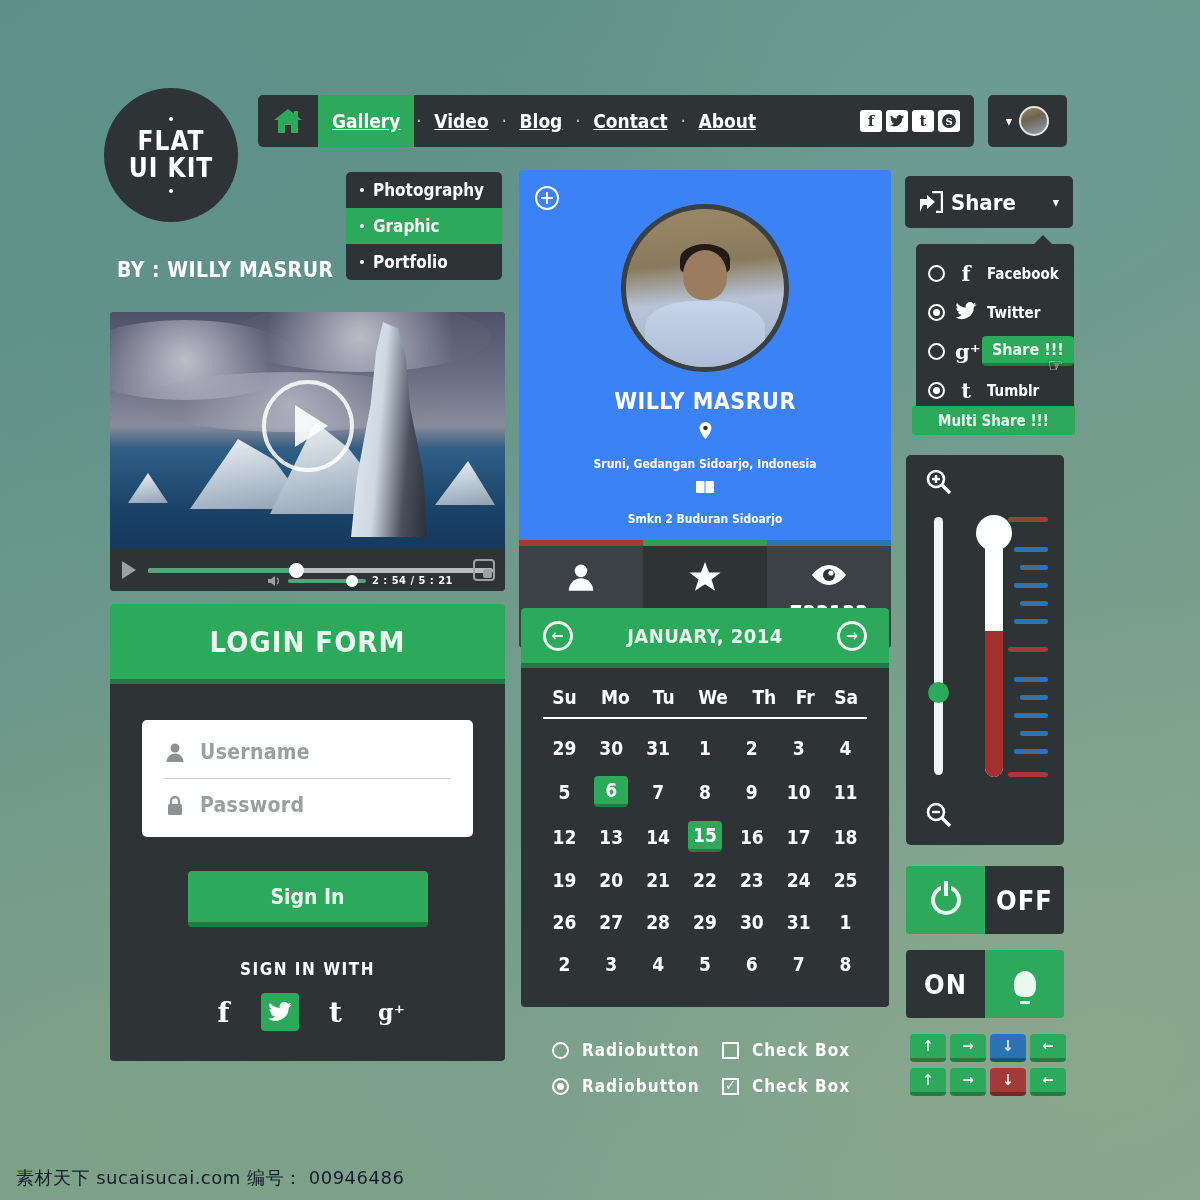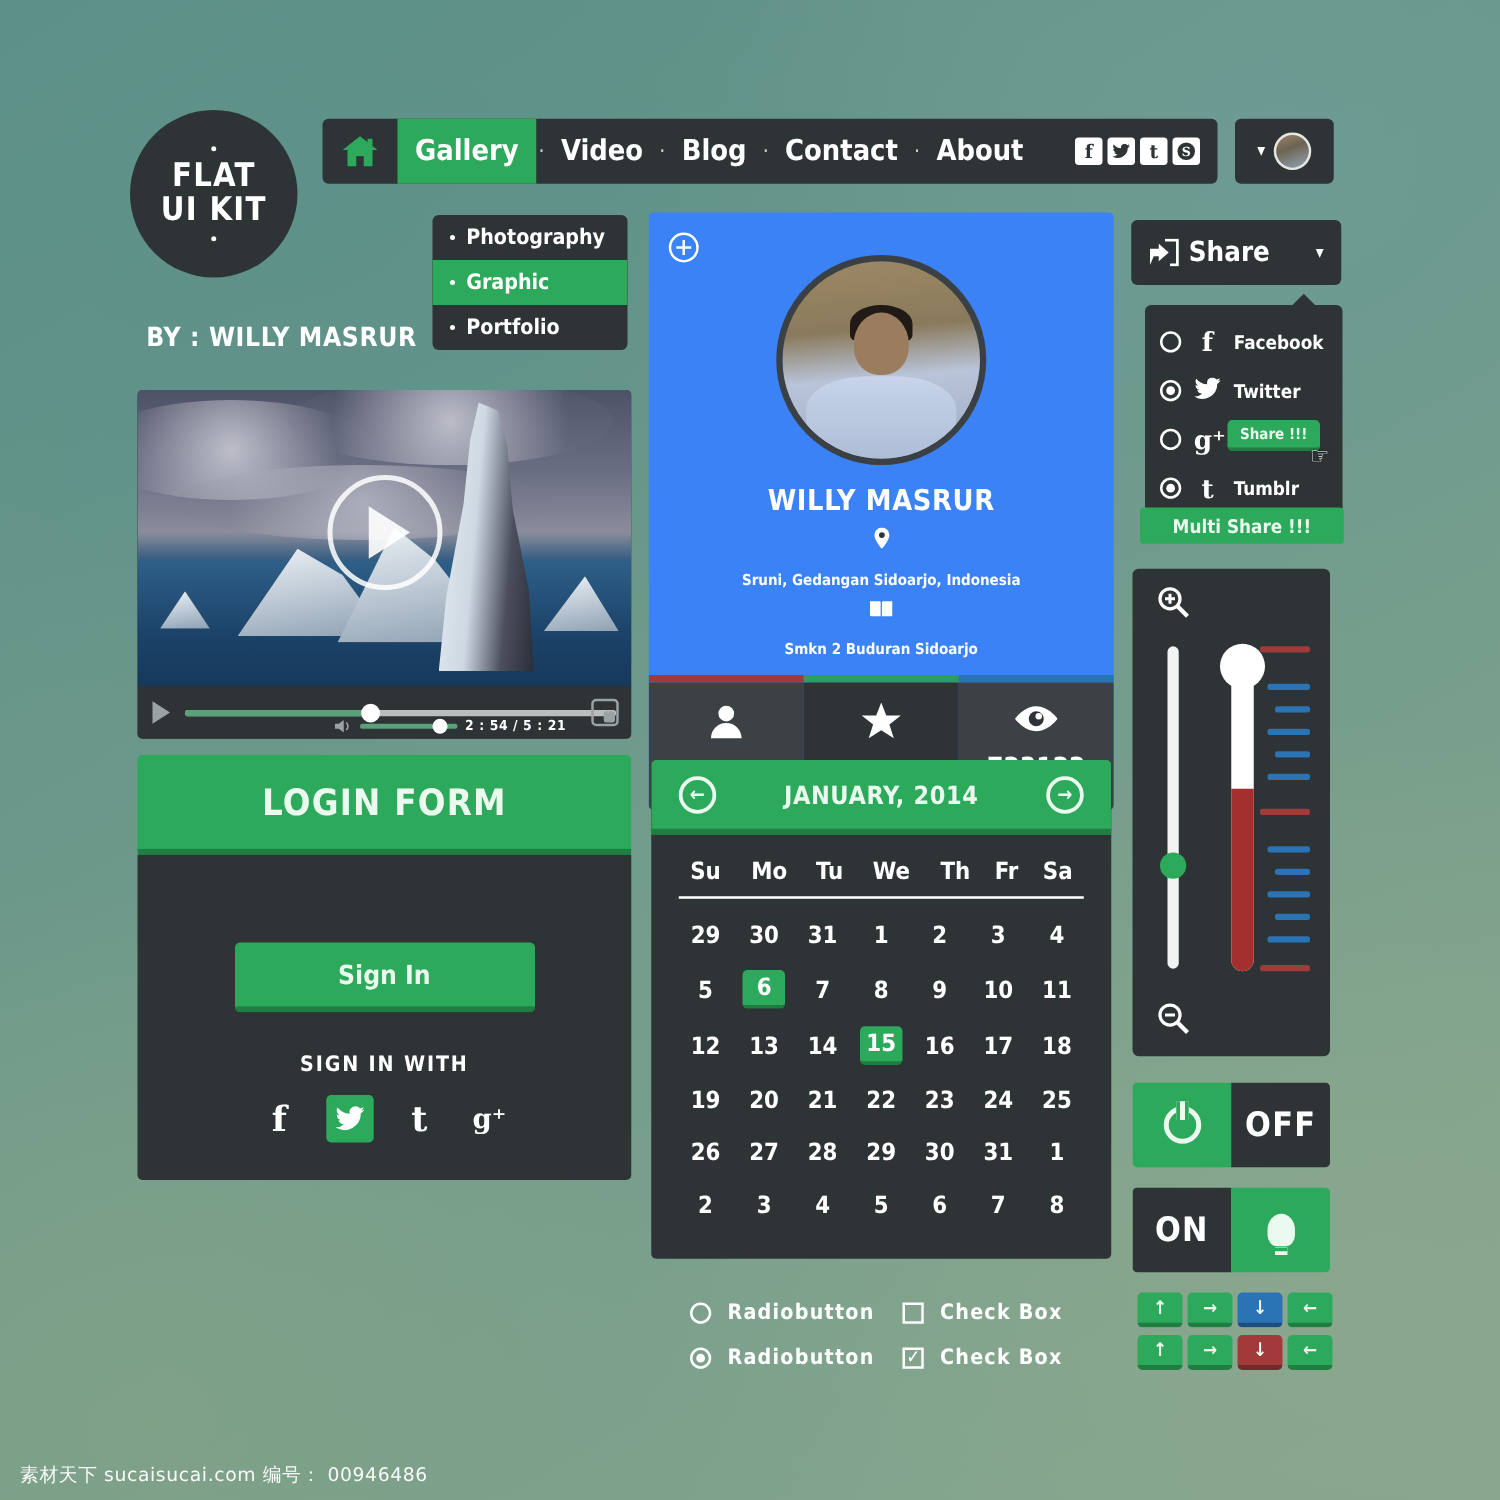--- a/index.html
+++ b/index.html
@@ -45,22 +45,22 @@
   .nav {
     position: absolute; left: 258px; top: 95px; width: 716px; height: 52px;
     background: #2e3335; border-radius: 5px;
     display: flex; align-items: stretch;
   }
   .nav-home {
     width: 60px; display: flex; align-items: center; justify-content: center;
   }
   .nav-items { display: flex; align-items: center; flex: 1; }
   .nav-item {
-    color: #ffffff; font-weight: bold; font-size: 23px; padding: 0 11px;
-    line-height: 52px; cursor: pointer;
+    color: #ffffff; font-weight: bold; font-size: 19px; padding: 0 11px;
+    line-height: 52px; cursor: pointer; text-decoration: underline;
   }
   .nav-item.active { background: #2ca95a; color: #fff; height: 52px; padding: 0 14px; }
   .nav-sep { color: #cfd4d2; font-size: 17px; padding: 0 2px; }
   .nav-socials { display: flex; align-items: center; gap: 4px; padding-right: 14px; }
   .sq-icon {
     width: 22px; height: 22px; background: #ffffff; color: #2e3335;
     border-radius: 3px; display: flex; align-items: center; justify-content: center;
     font-weight: bold; font-size: 15px; font-family: "DejaVu Serif", serif;
   }
   .navbtn {
@@ -275,21 +275,21 @@
   .sharepanel .caret {
     position: absolute; right: 22px; top: -9px; width:0;height:0;
     border-left: 9px solid transparent; border-right: 9px solid transparent; border-bottom: 9px solid #2e3335;
   }
   .share-row { display: flex; align-items: center; gap: 10px; padding: 7px 12px; position: relative; }
   .share-row .ic { width: 22px; text-align: center; color: #fff; font-size: 21px; font-weight: bold; font-family: "DejaVu Serif", serif;}
   .share-row .nm { color: #fff; font-weight: bold; font-size: 15px; }
   .tooltip-share {
     position: absolute; left: 66px; top: 4px; background: #2ca95a;
     border-bottom: 3px solid #1f7d42; border-radius: 4px;
-    color: #eafaef; font-weight: bold; font-size: 12px; padding: 4px 10px;
+    color: #eafaef; font-weight: bold; font-size: 16px; padding: 4px 10px;
   }
   .cursor-hand {
     position: absolute; left: 132px; top: 22px; font-size: 19px; color: #fff;
     text-shadow: 0 0 2px #000;
   }
   .multishare {
     position: absolute; left: 912px; top: 406px; width: 163px; height: 29px;
     background: #2ca95a; border-radius: 3px;
     display: flex; align-items: center; justify-content: center;
     color: #eafaef; font-weight: bold; font-size: 15px;
@@ -330,21 +330,21 @@
     width: 36px; height: 28px; border-radius: 4px; display: flex; align-items: center; justify-content: center;
     color: #eafaef; font-size: 15px; font-weight: bold;
   }
   .abtn.g { background: #2ca95a; border-bottom: 4px solid #1f7d42; }
   .abtn.b { background: #2a73b5; border-bottom: 4px solid #1d5080; }
   .abtn.r { background: #a33a3a; border-bottom: 4px solid #742828; }
 
   
   .wm {
     position: absolute; left: 16px; bottom: 10px;
-    color: #ffffff; font-size: 15px; letter-spacing: 0.5px; opacity: 0.95;
+    color: #0f172a; font-size: 18px; letter-spacing: 0.5px; opacity: 0.95;
     font-family: "DejaVu Sans","Liberation Sans",sans-serif;
   }
 </style>
 </head>
 <body>
 
 <div class="bg"></div>
 <div class="stage">
 
   <div class="logo">
@@ -445,20 +445,37 @@
       </div>
       <div class="fs-btn">
           <i></i>
         </div>
     </div>
   </div>
 
   <div class="login">
     <div class="login-head">LOGIN FORM</div>
     <div class="login-body">
+      <div class="fieldbox">
+        <div class="field">
+          <svg width="22" height="22" viewBox="0 0 22 22">
+              <circle cx="11" cy="7" r="4.5" fill="#8d9390"></circle>
+              <path d="M2.5 21a8.5 8.5 0 0 1 17 0z" fill="#8d9390"></path>
+            </svg>
+          <span class="ph">Username</span>
+        </div>
+        <div class="field-sep"></div>
+        <div class="field">
+          <svg width="22" height="22" viewBox="0 0 22 22">
+              <rect x="4" y="10" width="14" height="11" rx="1.5" fill="#8d9390"></rect>
+              <path d="M7 10V7a4 4 0 0 1 8 0v3" stroke="#8d9390" stroke-width="2.3" fill="none"></path>
+            </svg>
+          <span class="ph">Password</span>
+        </div>
+      </div>
       <button class="signin">Sign In</button>
       <div class="signwith">SIGN IN WITH</div>
       <div class="soc-row">
         <span class="soc">f</span>
         <span class="soc on">
           <svg width="24" height="20" viewBox="0 0 14 12">
               <path d="M14 1.5c-.5.3-1 .4-1.6.5.6-.4 1-.9 1.2-1.6-.6.3-1.2.6-1.8.7A2.8 2.8 0 0 0 6.9 3.6 8 8 0 0 1 1 .6a2.8 2.8 0 0 0 .9 3.7c-.5 0-.9-.1-1.3-.3a2.8 2.8 0 0 0 2.2 2.7c-.4.1-.9.1-1.3 0a2.8 2.8 0 0 0 2.6 1.9A5.6 5.6 0 0 1 0 10.1 7.9 7.9 0 0 0 12.2 3.4c.6-.4 1.2-1 1.8-1.9z" fill="#fff"></path>
             </svg>
         </span>
         <span class="soc">t</span>

